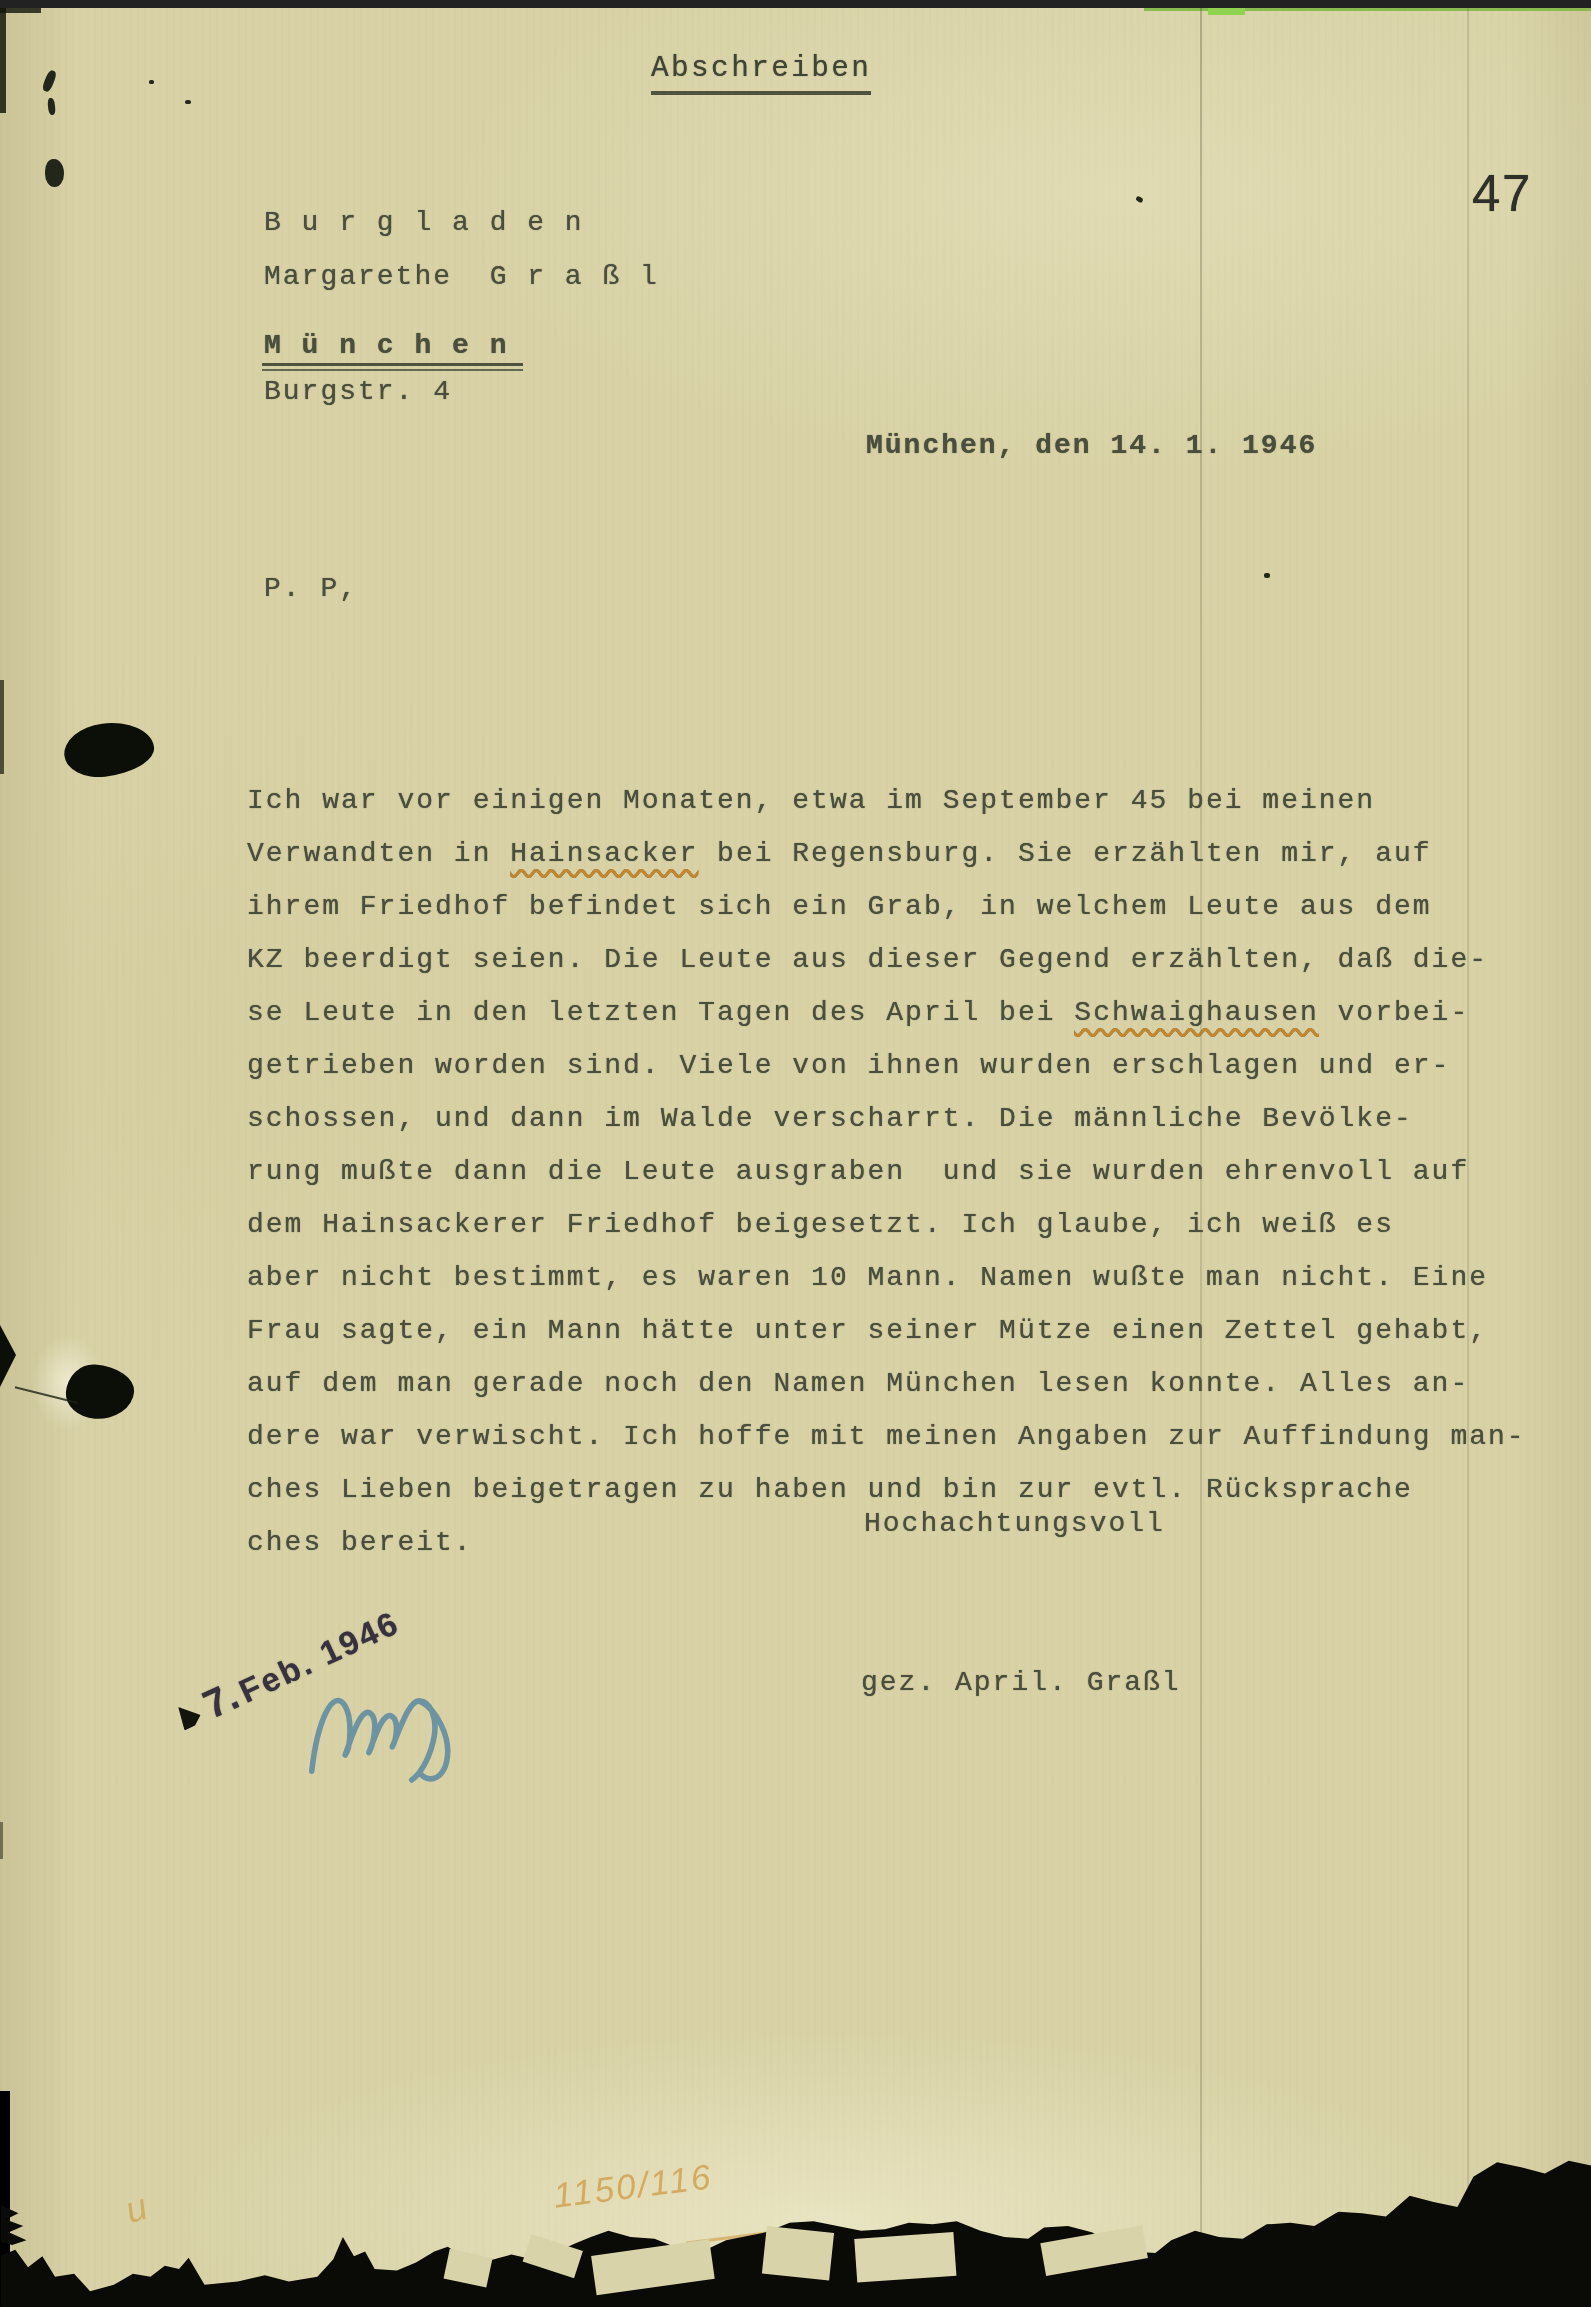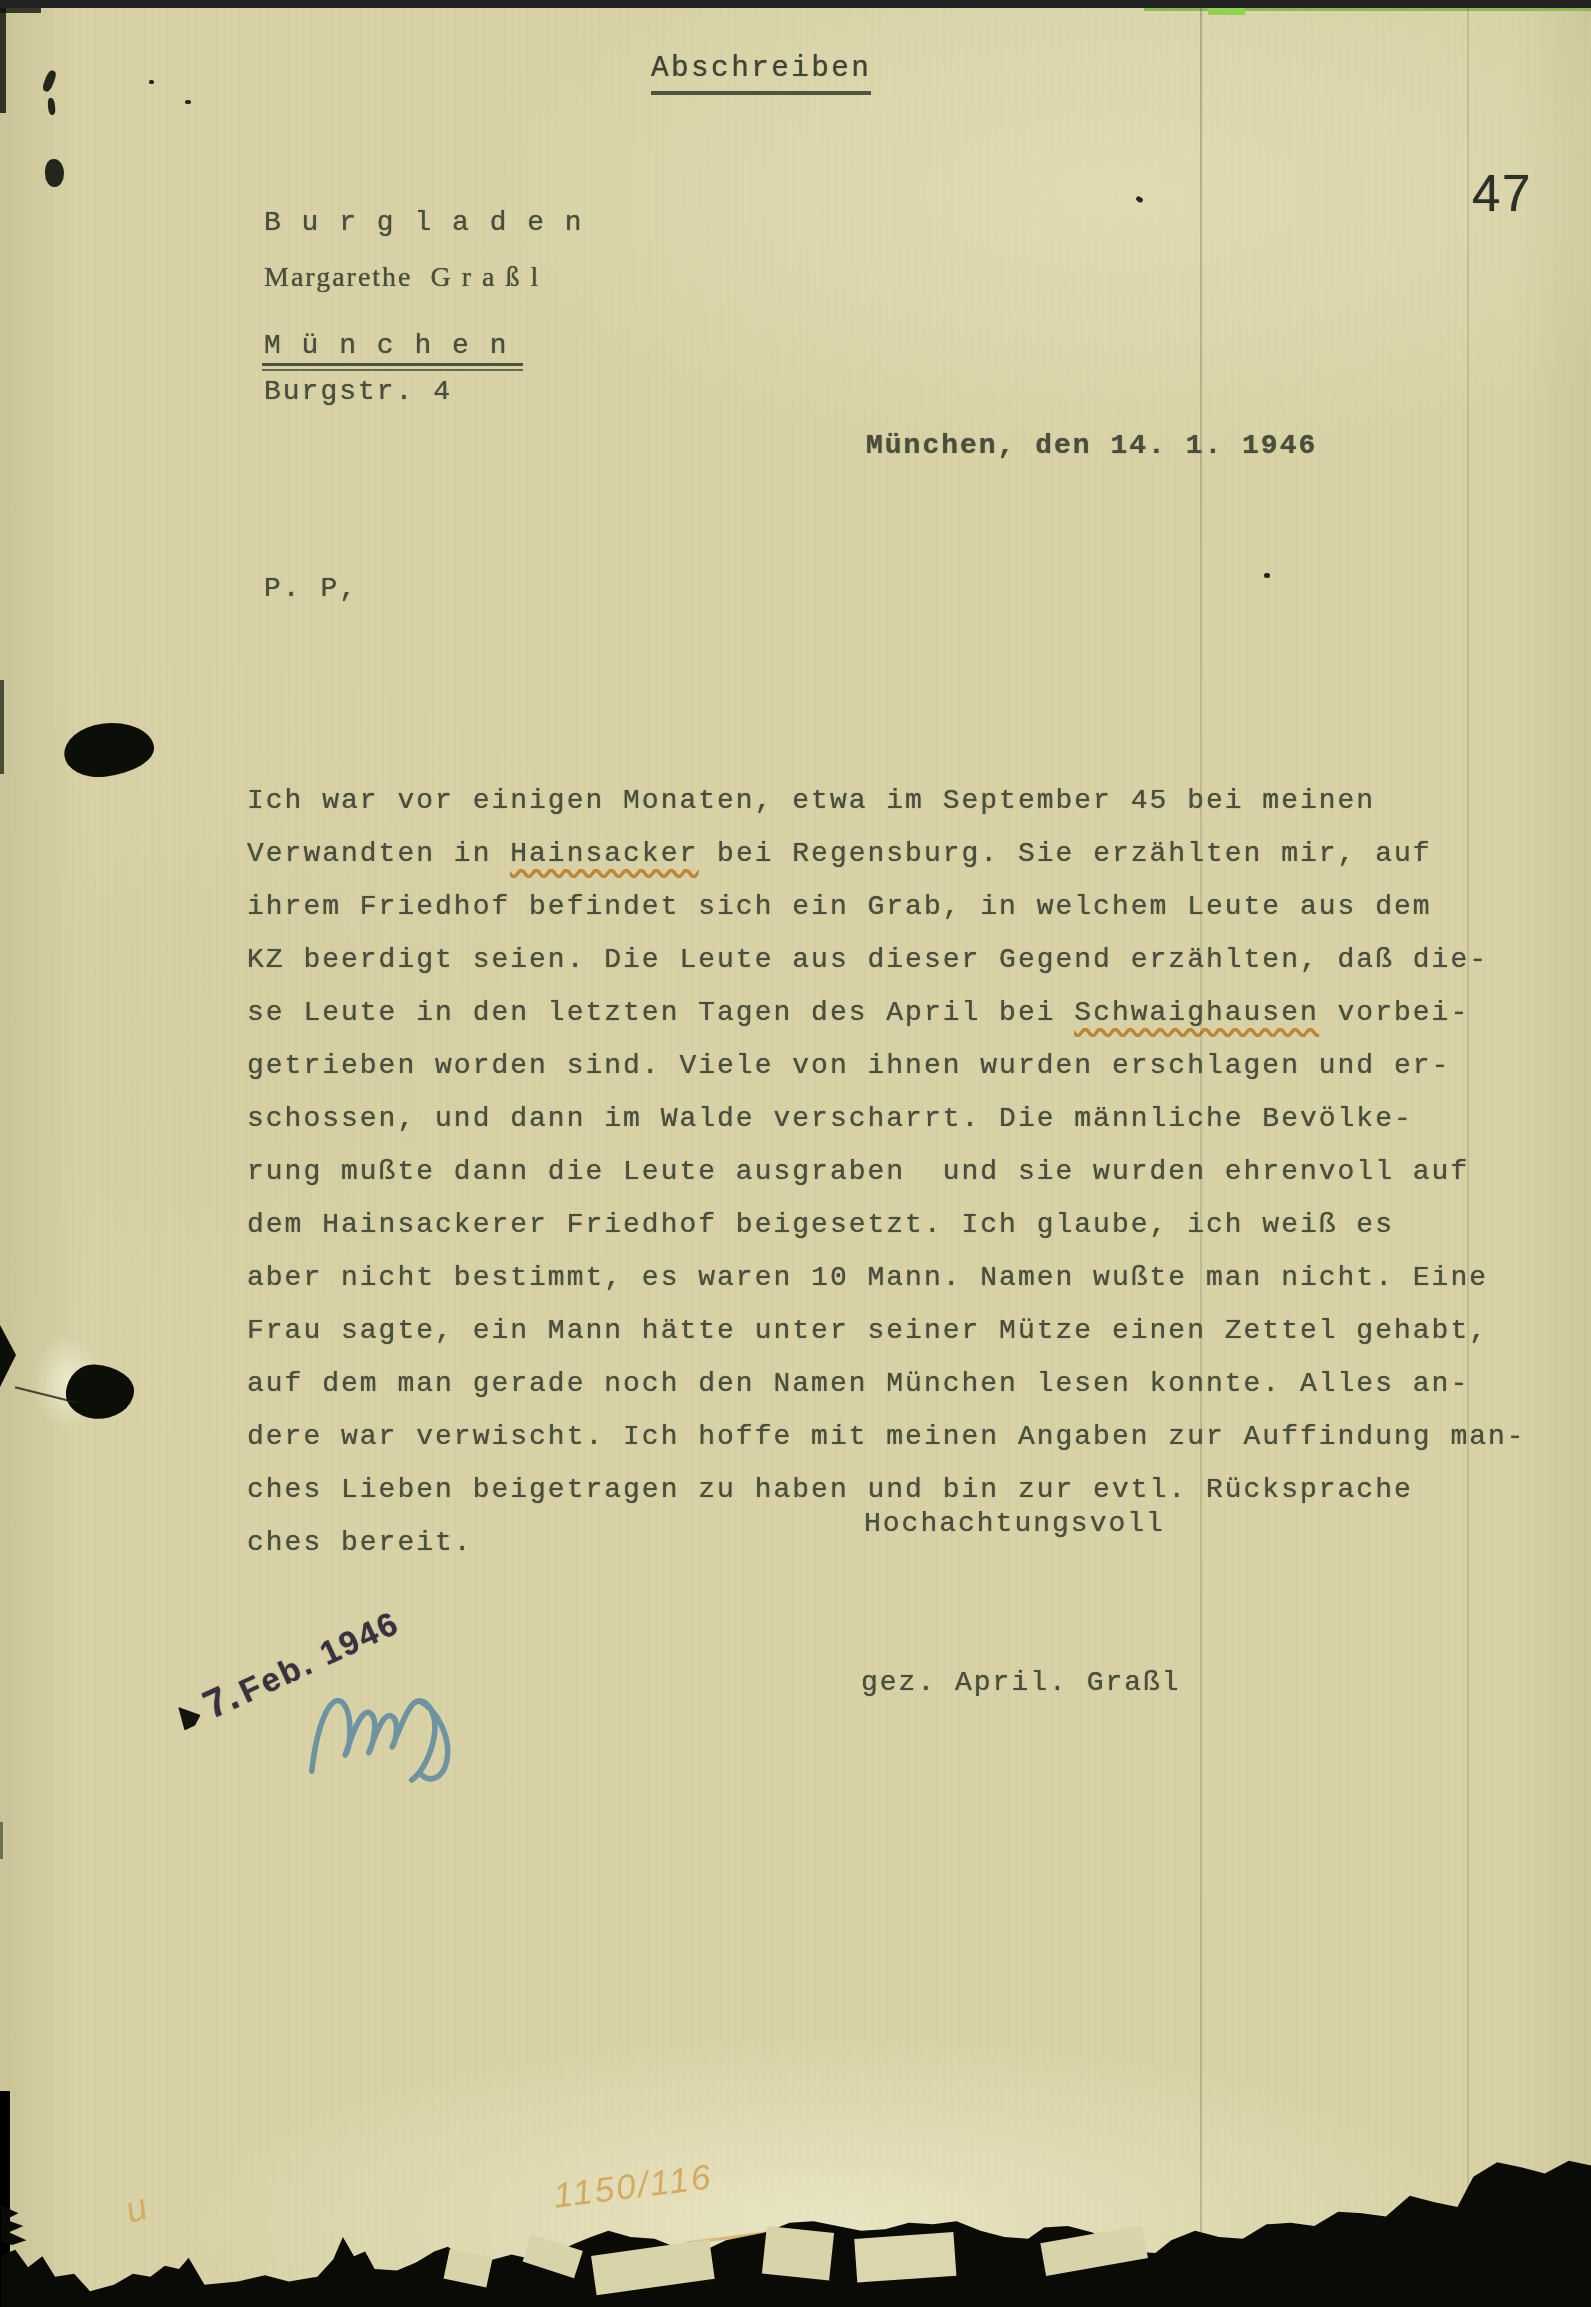--- a/index.html
+++ b/index.html
@@ -28,21 +28,21 @@
   }
   .hdr{
     font-size:29.4px;letter-spacing:2.4px;color:#3f4534;
     border-bottom:4px solid rgba(63,69,52,.9);
     padding-bottom:5.6px;
   }
   .subject{
     border-bottom:4px solid rgba(63,69,52,.85);
     padding-bottom:4.8px;padding-right:8px;
   }
-  .u2{position:relative;display:inline-block;}
+  .u2{position:relative;display:inline-block;font-weight:bold;}
   .u2::before,.u2::after{
     content:"";position:absolute;left:-1.6px;right:-14.3px;height:3.2px;
     background:rgba(63,69,52,.9);
   }
   .u2::before{bottom:-4.8px;}
   .u2::after{bottom:-10.3px;height:2.4px;background:rgba(63,69,52,.75);}
   #body-block{position:absolute;left:247px;top:766px;width:1353px;}
   .bline{
     white-space:pre;font-size:28px;letter-spacing:2px;line-height:53px;
     color:#4a4f3d;text-shadow:0 0 1px rgba(62,68,50,.85);
@@ -127,21 +127,21 @@
 </head>
 <body>
 
 <div id="page">
 
   <div class="type hdr" style="left:651px;top:44px;">Abschreiben</div>
 
   <div id="page-number">47</div>
 
   <div class="type" style="left:264px;top:199px;">B u r g l a d e n</div>
-  <div class="type" style="left:264px;top:253px;font-family:Liberation Serif, serif;">Margarethe  G r a ß l</div>
+  <div class="type" style="left:264px;top:253px;">Margarethe  G r a ß l</div>
   <div class="type" style="left:264px;top:322px;"><span class="u2">M ü n c h e n</span></div>
   <div class="type" style="left:264px;top:368px;">Burgstr. 4</div>
 
   <div class="type" style="left:866px;top:422px;font-weight:bold;">München, den 14. 1. 1946</div>
 
   <div class="type" style="left:264px;top:565px;">P. P,</div>
 
 
   <div id="body-block">
       <div class="bline"><span>Ich war vor einigen Monaten, etwa im September 45 bei meinen</span></div>

